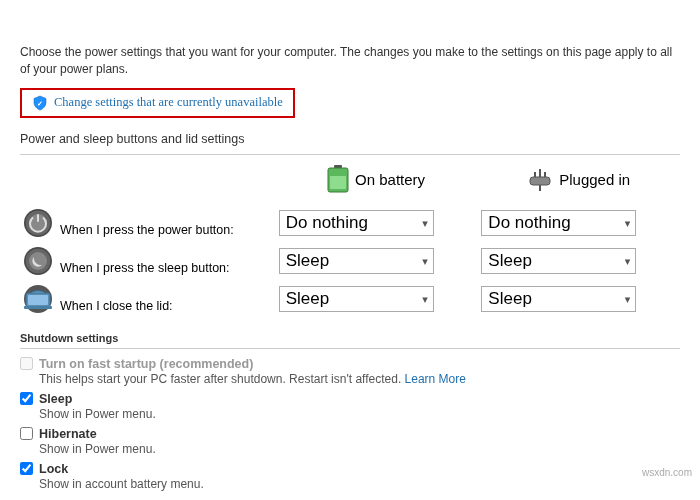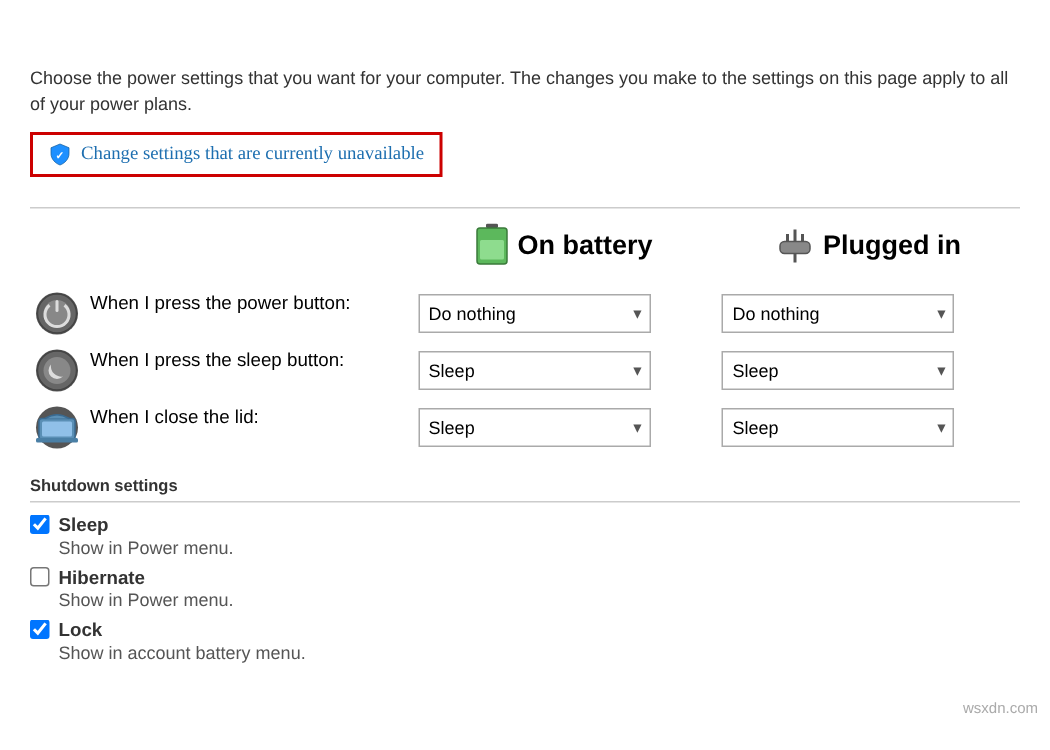--- a/index.html
+++ b/index.html
@@ -54,22 +54,22 @@
       font-size: 12.5px;
       color: #333;
       margin-bottom: 8px;
     }
     .settings-table {
       width: 100%;
       border-collapse: collapse;
     }
     .settings-table thead tr th {
       text-align: center;
-      font-weight: bold;
-      font-size: 18px;
+      font-weight: normal;
+      font-size: 15px;
       padding-bottom: 6px;
     }
     .settings-table thead tr th.col-label {
       width: 220px;
       text-align: left;
     }
     .settings-table thead tr th.col-battery,
     .settings-table thead tr th.col-plugged {
       width: 175px;
     }
@@ -77,21 +77,21 @@
       display: inline-flex;
       align-items: center;
       gap: 6px;
     }
     .settings-table tbody tr td {
       padding: 5px 4px;
       vertical-align: middle;
     }
     .row-label-cell {
       display: flex;
-      align-items: flex-start;
+      align-items: flex-end;
       gap: 8px;
       font-size: 12.5px;
     }
     .row-icon {
       width: 28px;
       height: 28px;
       border-radius: 50%;
       background: #555;
       display: flex;
       align-items: center;
@@ -101,21 +101,21 @@
     .select-wrapper {
       position: relative;
       display: inline-block;
       width: 155px;
     }
     .select-wrapper select {
       width: 100%;
       height: 26px;
       border: 1px solid #aaa;
       background: #fff;
-      font-size: 12px;
+      font-size: 17px;
       padding: 2px 20px 2px 6px;
       appearance: none;
       -webkit-appearance: none;
       cursor: pointer;
       color: #000;
     }
     .select-wrapper::after {
       content: '▾';
       position: absolute;
       right: 6px;
@@ -191,20 +191,21 @@
   <button class="change-settings-btn">
 
     <svg class="shield-icon" viewBox="0 0 16 16" xmlns="http://www.w3.org/2000/svg">
       <path d="M8 1L2 3.5v4C2 11 5 14 8 15c3-1 6-4 6-7.5v-4L8 1z" fill="#1e90ff" stroke="#1560a0" stroke-width="0.5"></path>
       <text x="8" y="11" text-anchor="middle" font-size="7" fill="#fff" font-weight="bold">✓</text>
     </svg>
     <span>Change settings that are currently unavailable</span>
   </button>
 
   
+  <div class="section-label">Power and sleep buttons and lid settings</div>
   <hr class="section-divider">
 
   
   <table class="settings-table">
     <thead>
       <tr>
         <th class="col-label"></th>
         <th class="col-battery">
           <div class="col-header-inner">
 
@@ -285,20 +286,27 @@
       </tbody>
   </table>
 
   
   <div class="shutdown-section">
     <div class="shutdown-title">Shutdown settings</div>
     <hr class="shutdown-divider">
     <div id="shutdown-items">
         <div class="shutdown-item">
           <div class="shutdown-item-header">
+            <input type="checkbox" disabled="" style="">
+            <span class="shutdown-item-title disabled">Turn on fast startup (recommended)</span>
+          </div>
+          <div class="shutdown-item-desc">This helps start your PC faster after shutdown. Restart isn't affected.<a href="#" class="learn-more"> Learn More</a></div>
+        </div>
+        <div class="shutdown-item">
+          <div class="shutdown-item-header">
             <input type="checkbox" checked="" style="">
             <span class="shutdown-item-title">Sleep</span>
           </div>
           <div class="shutdown-item-desc">Show in Power menu.</div>
         </div>
         <div class="shutdown-item">
           <div class="shutdown-item-header">
             <input type="checkbox" style="">
             <span class="shutdown-item-title">Hibernate</span>
           </div>

